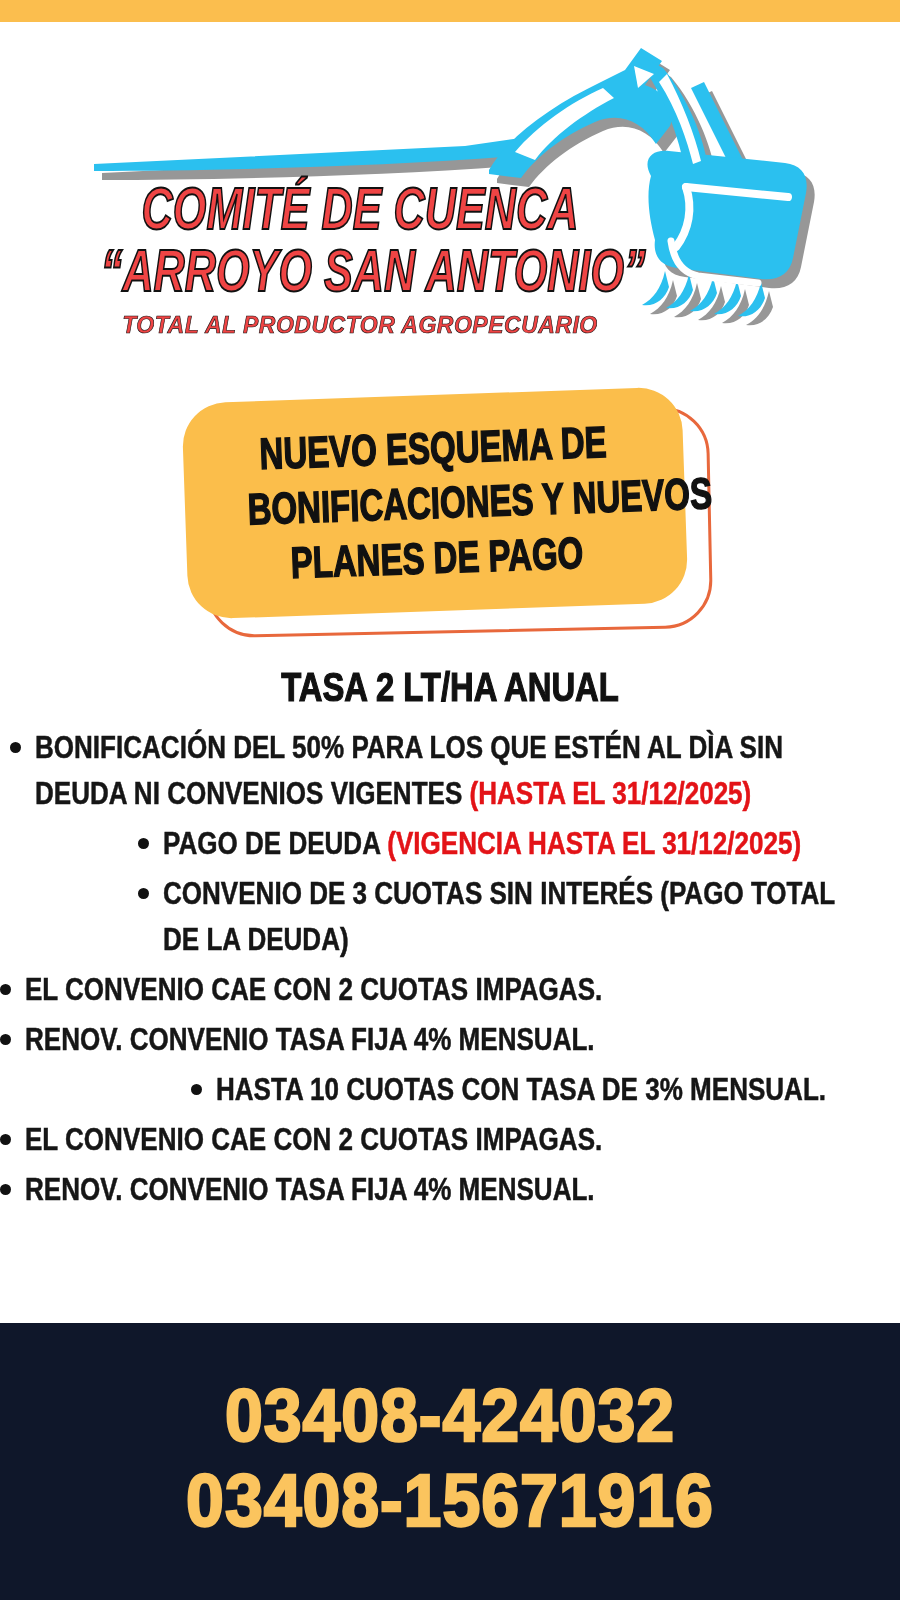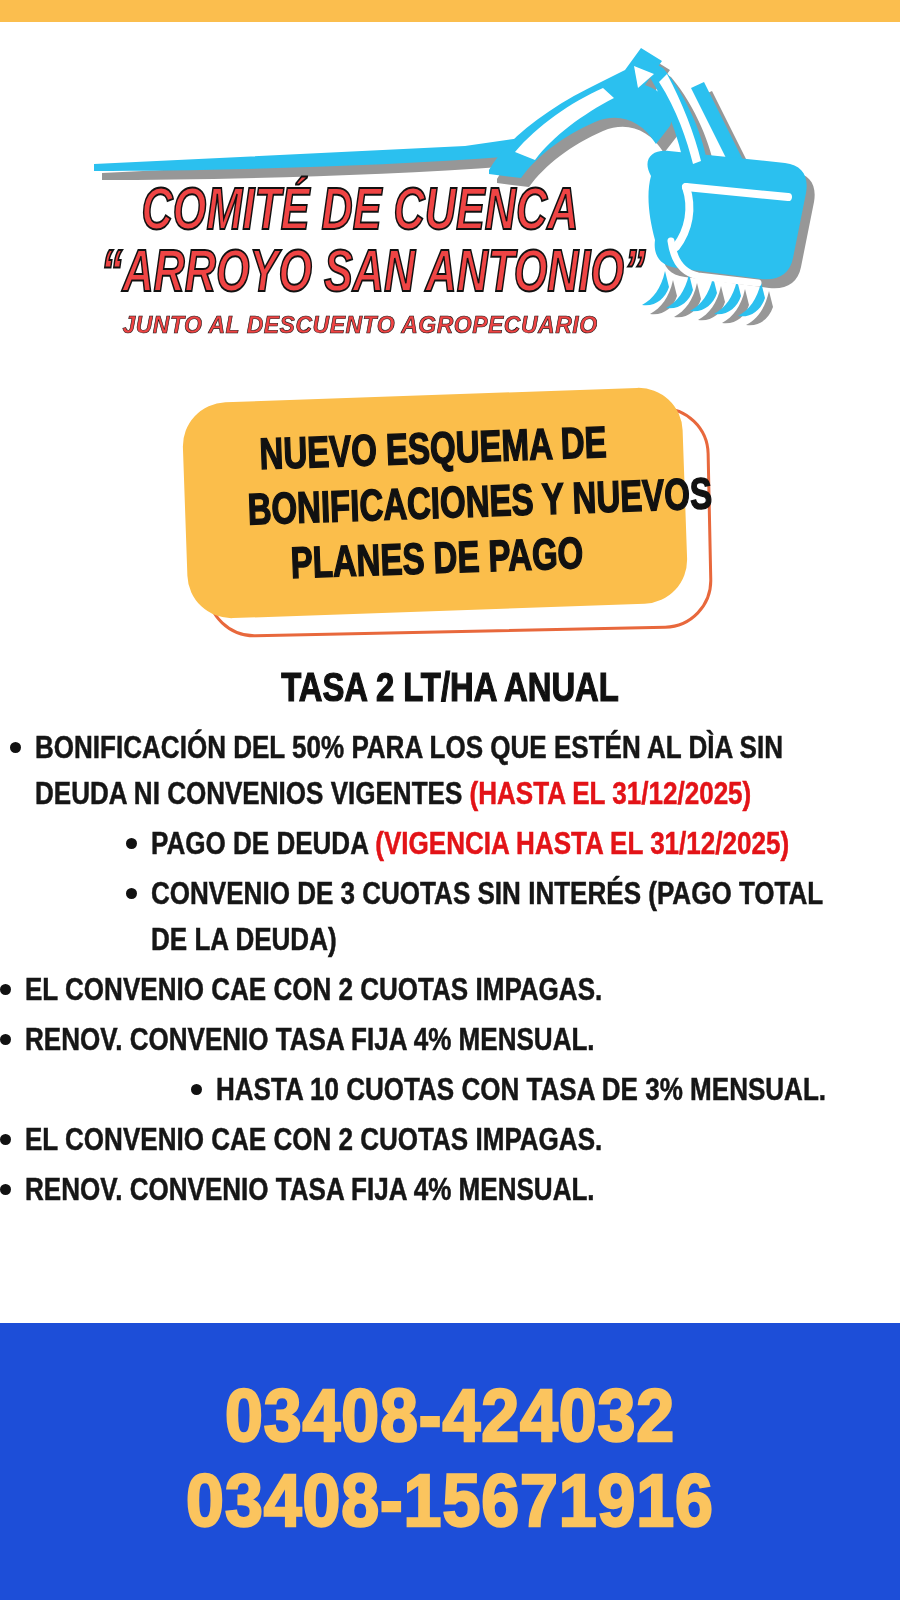--- a/index.html
+++ b/index.html
@@ -27,29 +27,29 @@
 
   
   .heading{position:absolute;left:0;top:663px;width:900px;text-align:center;font-size:40px;
              line-height:48px;font-weight:bold;color:#111;-webkit-text-stroke:1.2px #111;
              transform:scaleX(.82);white-space:nowrap;}
   .list{position:absolute;left:0;top:725px;width:900px;}
   .li{display:flex;margin-bottom:4px;}
   .dot{width:11px;height:11px;border-radius:50%;background:#111;flex:none;
        margin-top:17px;margin-right:14px;}
   .lvl1{padding-left:10px;}
-  .lvl2{padding-left:126px;}
+  .lvl2{padding-left:126px;margin-left:12px;}
   .lvl3{}
   .lvl4{padding-left:233px;justify-content:center;}
   .txt{font-size:31px;line-height:46px;font-weight:bold;color:#161616;-webkit-text-stroke:.5px;}
   .ln{transform:scaleX(.84);transform-origin:left center;white-space:pre;}
   .r{color:#E31317;}
 
   
-  .footer{position:absolute;left:0;top:1323px;width:900px;height:277px;background:#1d4ed8;
+  .footer{position:absolute;left:0;top:1323px;width:900px;height:277px;background:#0f172a;
           text-align:center;padding-top:50px;box-sizing:border-box;}
   .phone{font-size:74px;line-height:85px;font-weight:bold;color:#FBC45E;letter-spacing:1px;
          -webkit-text-stroke:2.5px #FBC45E;transform:scaleX(.92);white-space:nowrap;}
 </style>
 </head>
 <body>
 
 <div class="page">
 
   <div class="topbar"></div>
@@ -75,21 +75,21 @@
     <path d="M549,26 L569,34 L553,48 Z" fill="#ffffff"></path>
     <path d="M574,42 C592,70 602,100 608,124 L616,121 C610,95 597,62 582,34 Z" fill="#ffffff"></path>
     <path d="M601,147 L703,157" stroke="#ffffff" stroke-width="8" stroke-linecap="round" fill="none"></path>
     <path d="M601,147 C608,168 604,190 591,207" stroke="#ffffff" stroke-width="8" stroke-linecap="round" fill="none"></path>
     <path d="M586,201 C589,223 599,233 613,236 L673,243" stroke="#ffffff" stroke-width="7" stroke-linecap="round" fill="none"></path>
   </svg>
 
   <div class="logo-text">
     <div class="t1">COMITÉ DE CUENCA</div>
     <div class="t2">“ARROYO SAN ANTONIO”</div>
-    <div class="tag">JUNTO AL DESCUENTO AGROPECUARIO</div>
+    <div class="tag">TOTAL AL PRODUCTOR AGROPECUARIO</div>
   </div>
 
   <div class="banner-outline"></div>
   <div class="banner">
     <span class="bl">NUEVO ESQUEMA DE</span>
     <span class="bl">BONIFICACIONES Y NUEVOS</span>
     <span class="bl">PLANES DE PAGO</span>
   </div>
 
   <div class="heading">TASA 2 LT/HA ANUAL</div>

